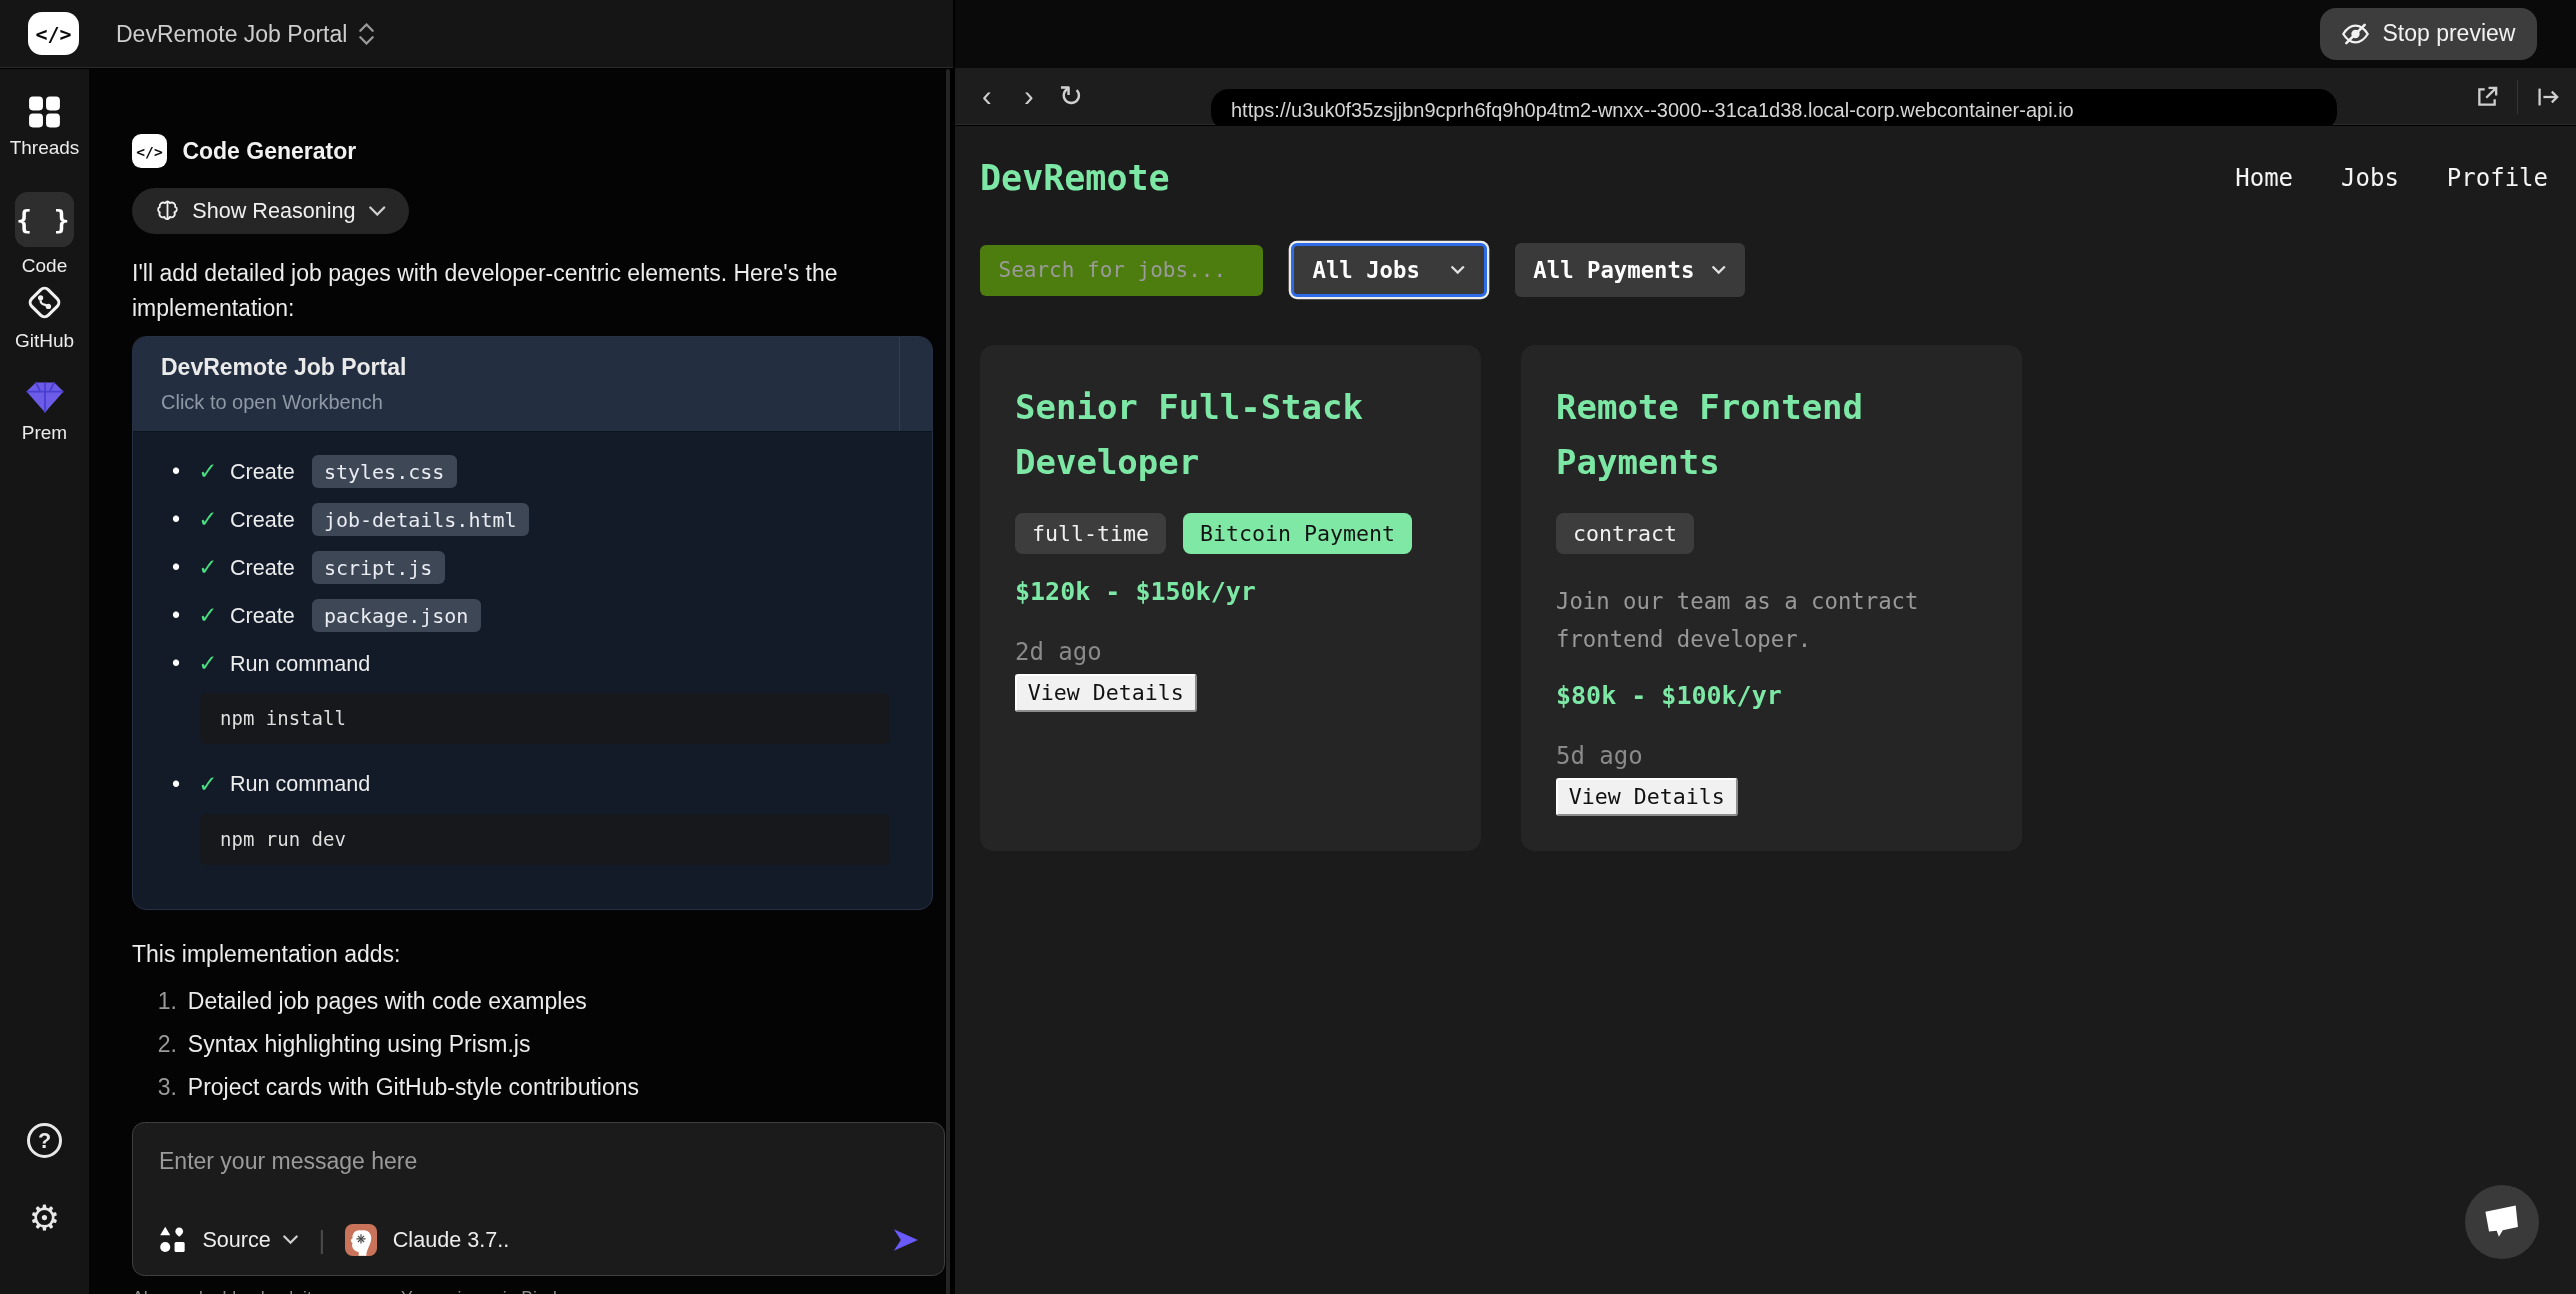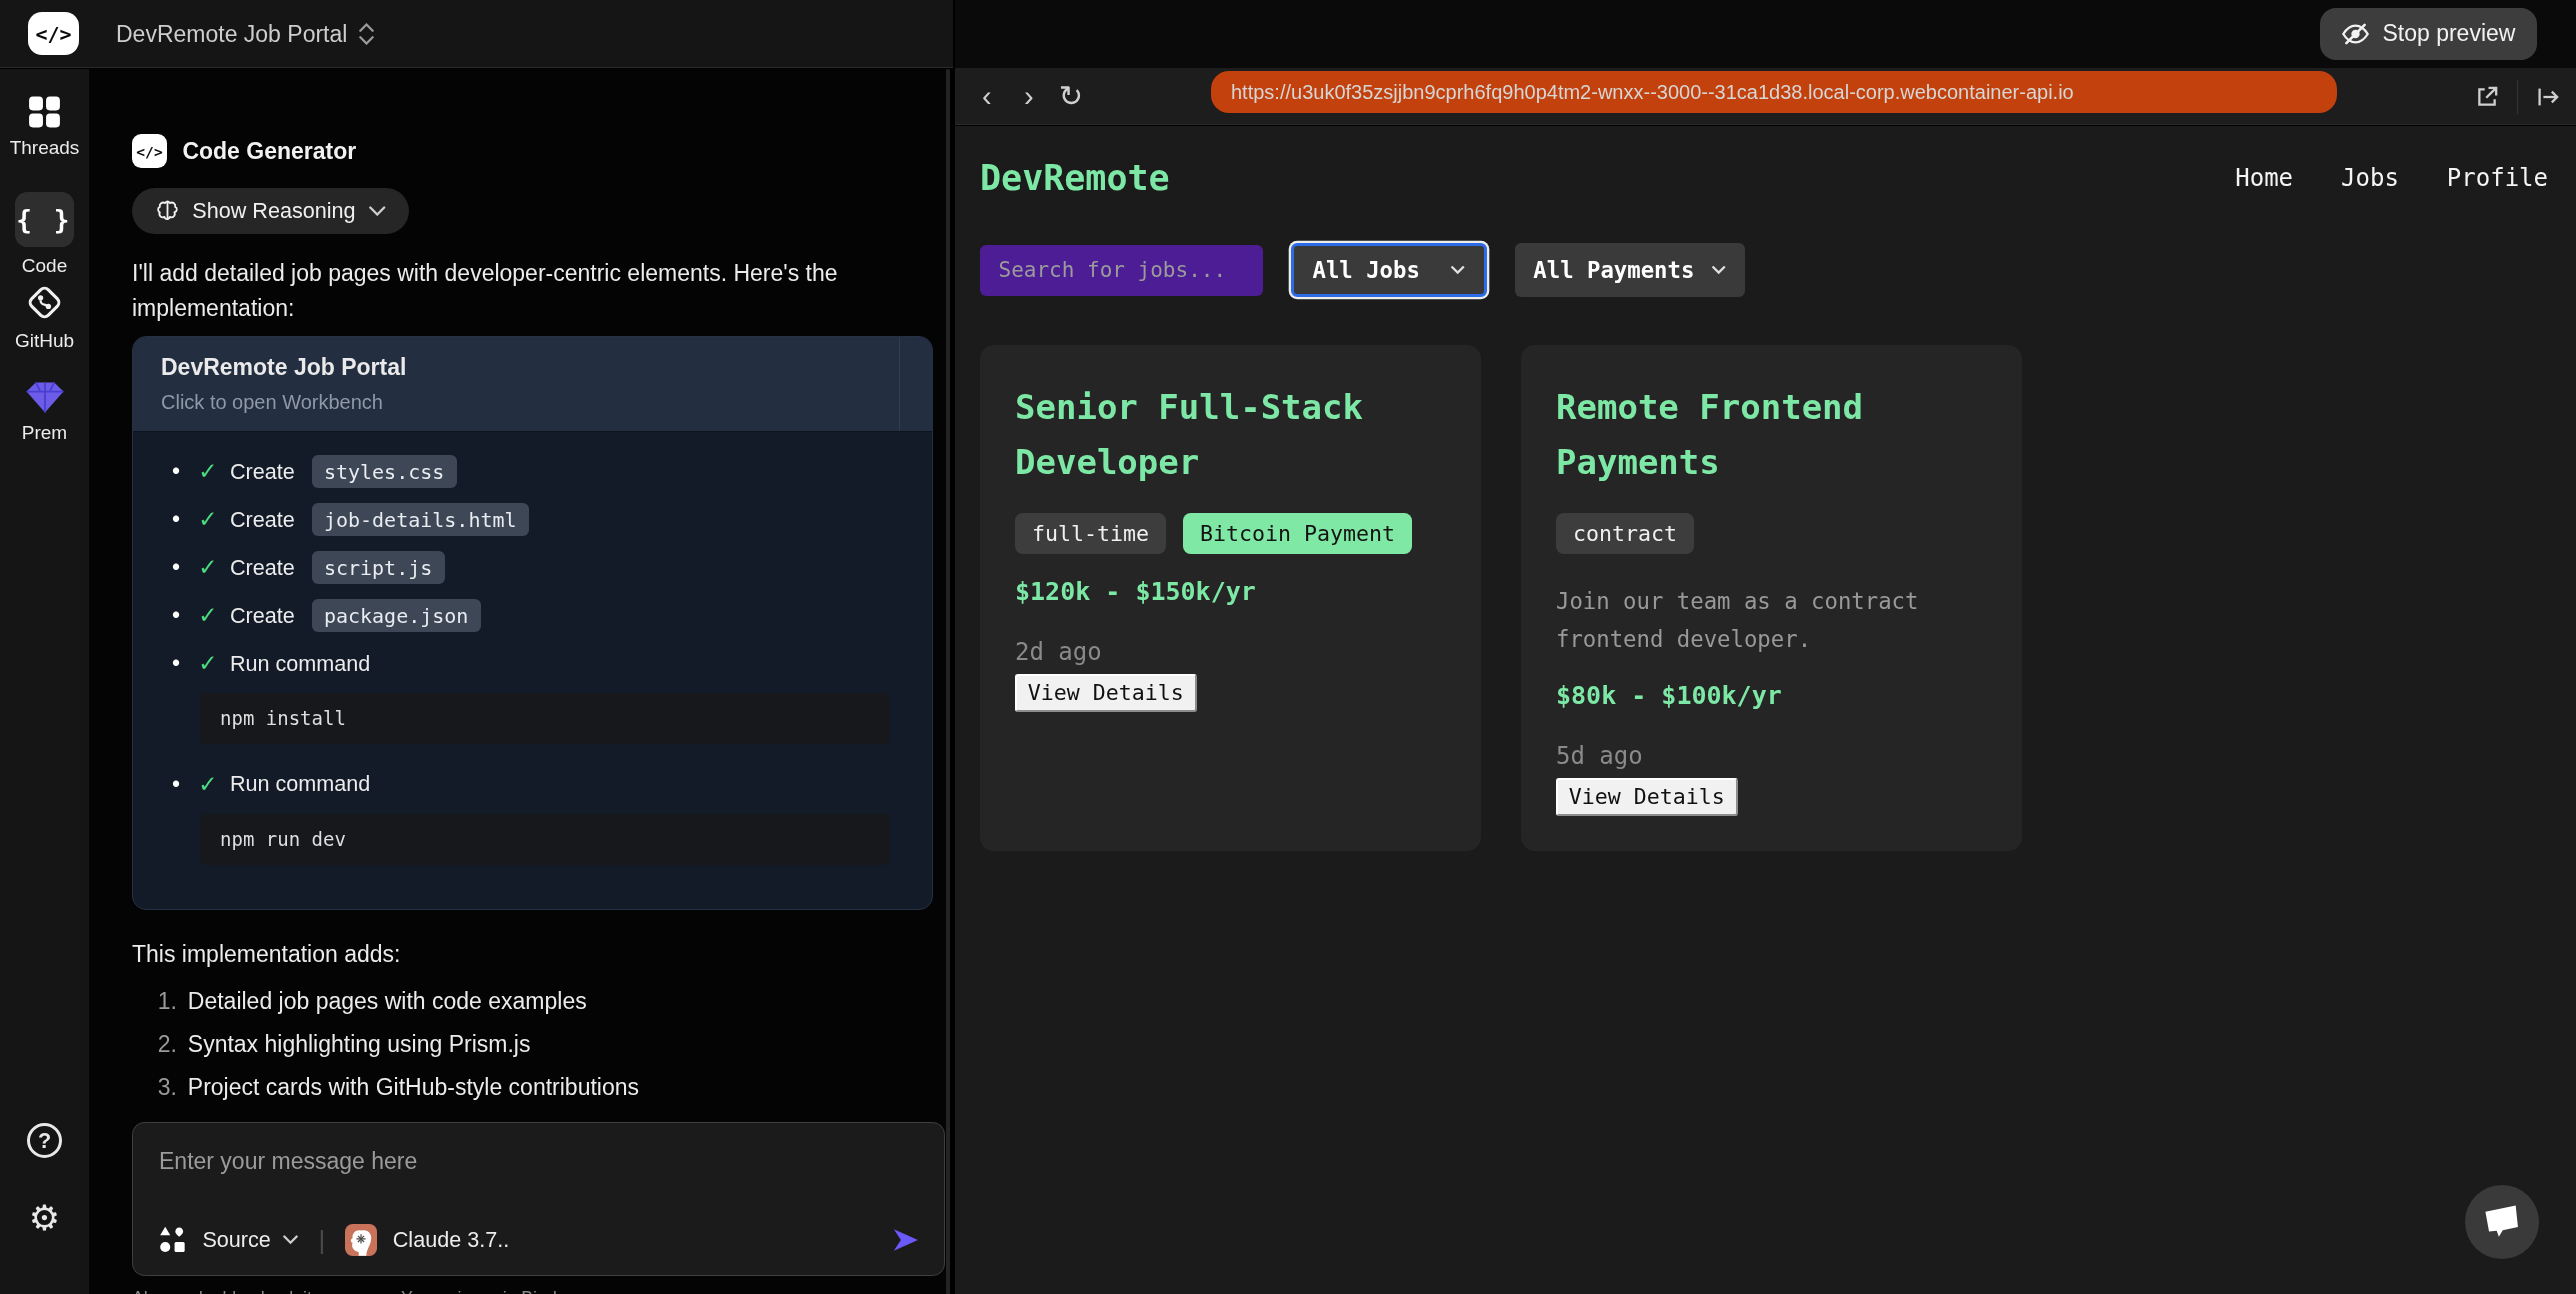--- a/index.html
+++ b/index.html
@@ -57,31 +57,31 @@
   .send-btn { margin-left:auto; display:flex; align-items:center; }
   .disclaimer { margin-top:12.3px; color:#8a8a8a; font-size:17.7px; }
   .disclaimer .link { text-decoration:underline; }
 
   
   .preview-top { position:absolute; left:955px; top:0; width:1621px; height:68px; background:#0a0a0a; }
   .stop-btn { position:absolute; right:39px; top:7.7px; height:52px; display:flex; align-items:center; gap:12.3px; padding:0 21.6px; background:#3d3d3d; border-radius:16px; color:#f2f2f2; font-size:23px;text-align:center; }
   .browser-bar { position:absolute; left:955px; top:68px; width:1621px; height:57px; background:#1d1d1d; border-bottom:0.8px solid #2b2b2b; display:flex; align-items:center; }
   .nav-ic { color:#cfcfcf; font-size:29px; width:42px; text-align:center; }
   .nav-ic.first { margin-left:10.8px; }
-  .url-pill { position:absolute; left:256px; top:3px; width:1126px; height:42px; background:#c2410c; border-radius:18px; display:flex; align-items:center; padding:0 20px; color:#d6d6d6; font-size:20px; white-space:nowrap; overflow:hidden; }
+  .url-pill { position:absolute; left:256px; top:21px; width:1126px; height:42px; background:#000000; border-radius:18px; display:flex; align-items:center; padding:0 20px; color:#d6d6d6; font-size:20px; white-space:nowrap; overflow:hidden; }
   .bar-right { position:absolute; right:0px; top:0; height:57px; display:flex; align-items:center; gap:17px; padding-right:15.4px; color:#cfcfcf; }
   .bar-sep { width:0.8px; height:34px; background:#353535; }
 
   
   .site { position:absolute; left:955px; top:126px; width:1621px; height:1169px; background:#1b1b1b; font-family:"DejaVu Sans Mono", monospace; }
   .site-header { display:flex; align-items:center; justify-content:space-between; padding:32px 28px 0 25px; }
   .brand { color:#7de8a5; font-size:35px; font-weight:bold; }
   .site-nav { display:flex; gap:48px; color:#f5f5f5; font-size:24px;justify-content:flex-end; }
   .controls { display:flex; align-items:center; gap:28px; margin:45px 0 0 25px; }
-  .search-input { width:283px; height:51px; background:#4c1d95; border:none; border-radius:6.2px; color:#e8e8e8; padding:0 18.5px; font-family:"DejaVu Sans Mono", monospace; font-size:21px; }
+  .search-input { width:283px; height:51px; background:#4d7c0f; border:none; border-radius:6.2px; color:#e8e8e8; padding:0 18.5px; font-family:"DejaVu Sans Mono", monospace; font-size:21px; }
   .search-input::placeholder { color:#9b9b9b; }
   .select { height:54px; display:flex; align-items:center; gap:17px; padding:0 18.5px; background:#3a3a3a; border-radius:6.2px; color:#fff; font-size:22.3px; font-weight:600; }
   .select .chev { color:#e0e0e0; }
   .select.focused { border:3.1px solid #2e6be6; box-shadow:0 0 0 2.3px rgba(255,255,255,.92);gap:30px; }
   .cards { display:grid; grid-template-columns:501px 501px; gap:40px; margin:48px 0 0 25px; align-items:stretch; }
   .job-card { background:#252525; border-radius:14px; padding:35px 35px; }
   .job-title { color:#7de8a5; font-size:34px; font-weight:bold; line-height:55px; }
   .tag-row { display:flex; gap:17px; margin-top:23px; }
   .tag { border-radius:7.7px; padding:8px 17px; font-size:21.6px; }
   .tag.dark { background:#3d3d3d; color:#f0f0f0; }

